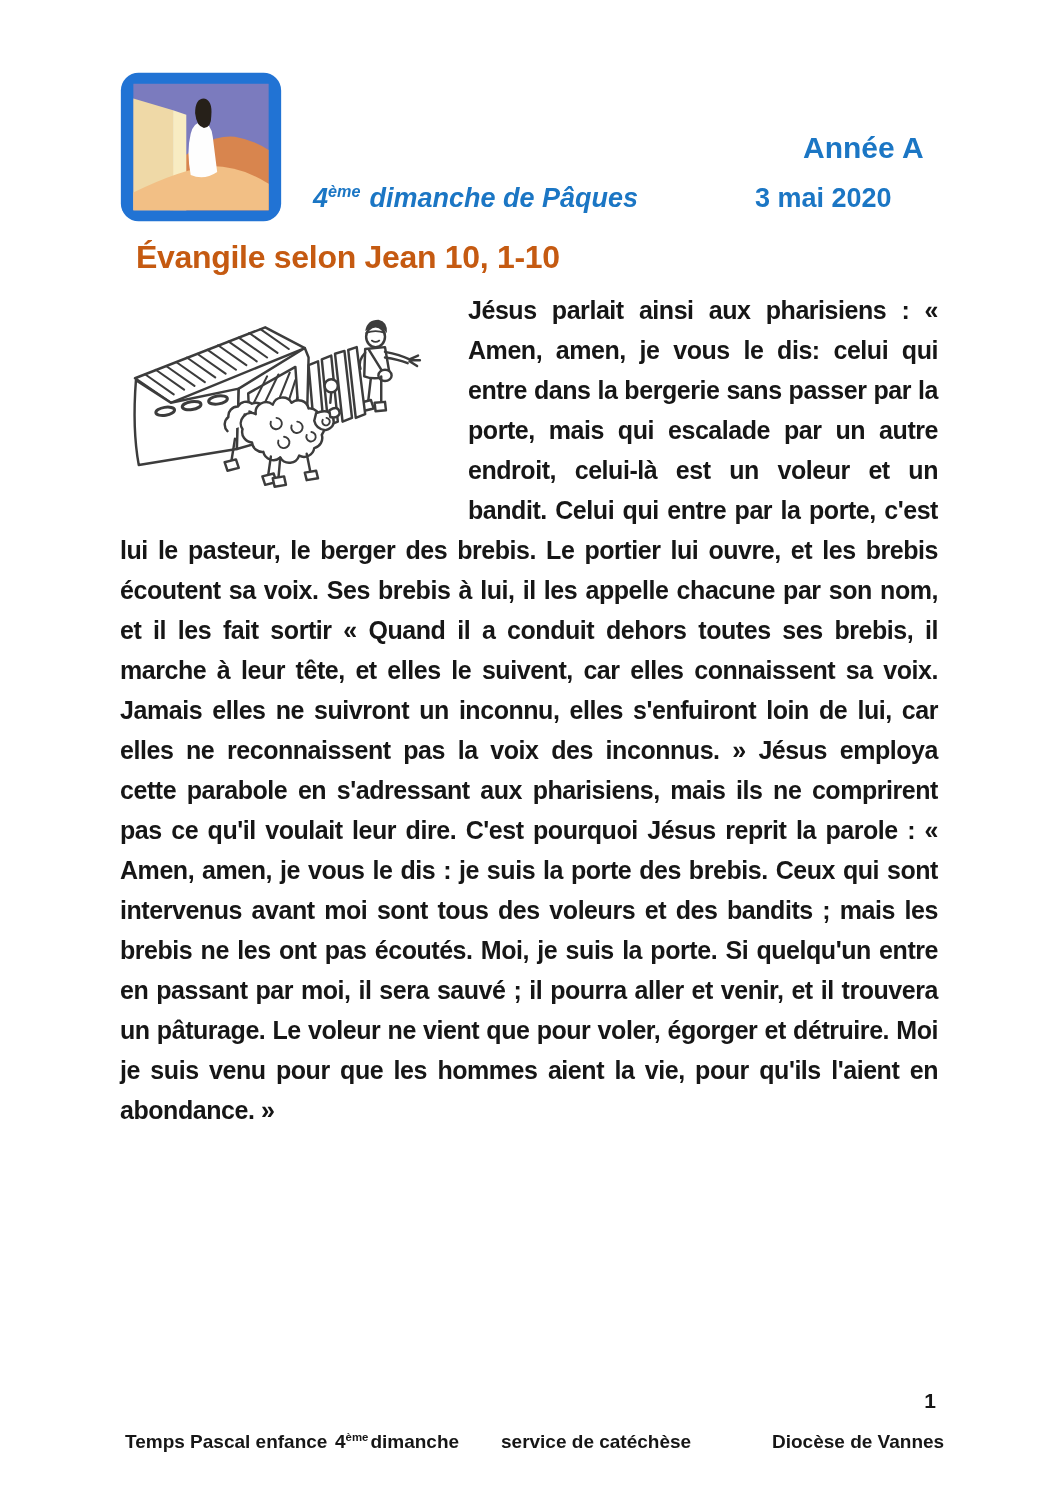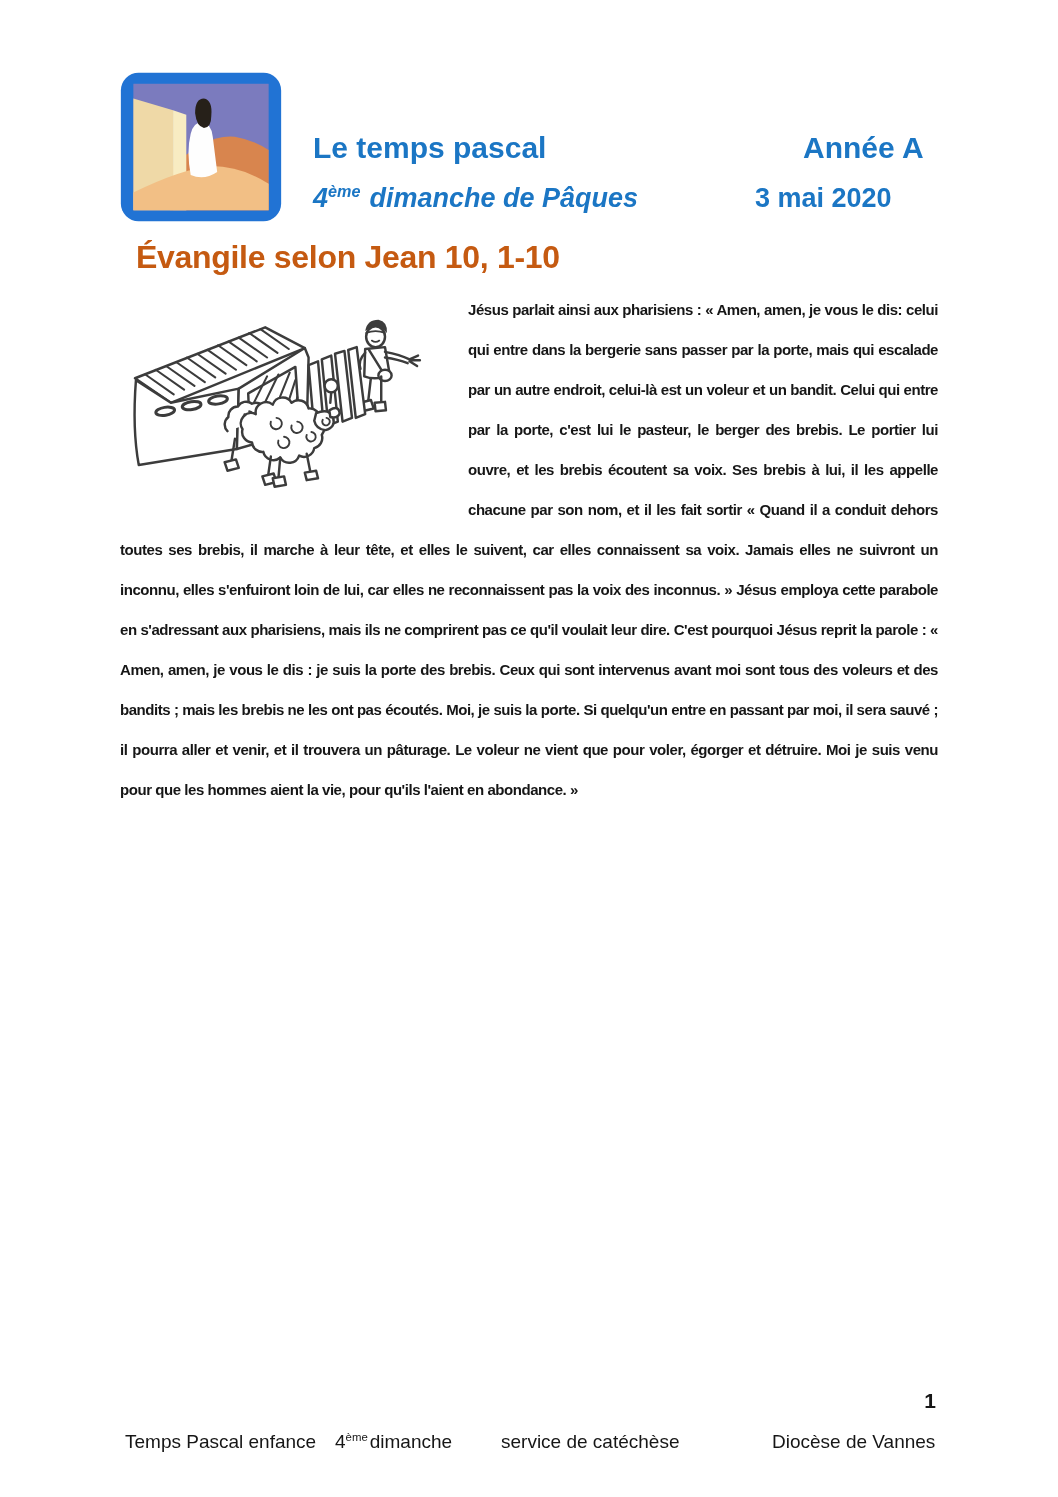--- a/index.html
+++ b/index.html
@@ -28,42 +28,42 @@
   .gap{margin-left:9px;}
   .gap-s{margin-left:2px;}
   
   .content{position:absolute;left:120px;top:224px;width:818px;}
   .section-heading{
     margin:16px;font-size:32px;line-height:34px;font-weight:700;
     color:var(--orange);letter-spacing:-0.3px;
   }
   .gospel{
     margin:8px 0 0 0;
-    font-size:15px;font-weight:700;line-height:40px;
+    font-size:25px;font-weight:700;line-height:40px;
     letter-spacing:-0.45px;text-align:justify;hyphens:none;
   }
   .illus{
     float:left;width:330px;height:200px;
     margin:26px 18px 8px 0;
   }
   .illus svg{display:block;width:100%;height:100%;}
   .commentary{
     margin:24px 0 0 0;
     font-size:23px;font-weight:700;font-style:italic;line-height:46px;
     letter-spacing:-0.3px;text-align:justify;
   }
   .c-label{
     color:var(--orange);
     text-decoration:underline;
     text-decoration-thickness:2px;
     text-underline-offset:5px;
   }
   
   .page-number{position:absolute;top:1389px;right:122px;font-size:21px;font-weight:700;}
-  .footer{position:absolute;top:1431px;left:0;width:1048px;height:30px;font-size:19px;font-weight:400;}
+  .footer{position:absolute;top:1431px;left:0;width:1048px;height:30px;font-size:19px;font-weight:700;}
   .footer span.col{position:absolute;white-space:nowrap;}
   .footer .f1{left:125px;}
   .footer .f2{left:335px;}
   .footer .f3{left:501px;}
   .footer .f4{left:772px;}
   .footer sup{font-size:0.6em;vertical-align:super;}
 </style>
 </head>
 <body>
 
@@ -75,21 +75,20 @@
       <rect x="9" y="8" width="92" height="86" fill="#7B7BBE"></rect>
       <path d="M34,66 Q58,42 78,44 Q90,46 101,53 L101,94 L34,94 Z" fill="#D8854E"></path>
       <path d="M9,18 L36,26 L36,94 L9,94 Z" fill="#EFD9A7"></path>
       <path d="M36,26 L45,29 L45,94 L36,94 Z" fill="#F8ECC2"></path>
       <path d="M9,94 L9,82 Q42,66 62,64 Q82,64 101,76 L101,94 Z" fill="#F2BF85"></path>
       <path d="M48,42 Q50,34 56,34 Q62,35 63,44 L66,68 Q57,74 48,70 Q45,54 48,42 Z" fill="#FEFEFE"></path>
       <path d="M51,28 Q51,18 57,18 Q63,19 62,30 Q62,38 57,38 Q52,37 51,28 Z" fill="#262019"></path>
     </svg>
   </div>
 
-  <div class="hdr title">Le temps pascal</div>
   <div class="hdr year">Année A</div>
   <div class="hdr sunday"><span>4</span><sup>ème</sup><span class="gap">dimanche de Pâques</span></div>
   <div class="hdr date">3 mai 2020</div>
 
   <div class="content">
     <h1 class="section-heading">Évangile selon Jean 10, 1-10</h1>
 
     <p class="gospel"><span class="illus">
           <svg viewBox="0 0 330 212">
       <g stroke="#3c3c3c" stroke-width="2.6" fill="none" stroke-linecap="round" stroke-linejoin="round">

